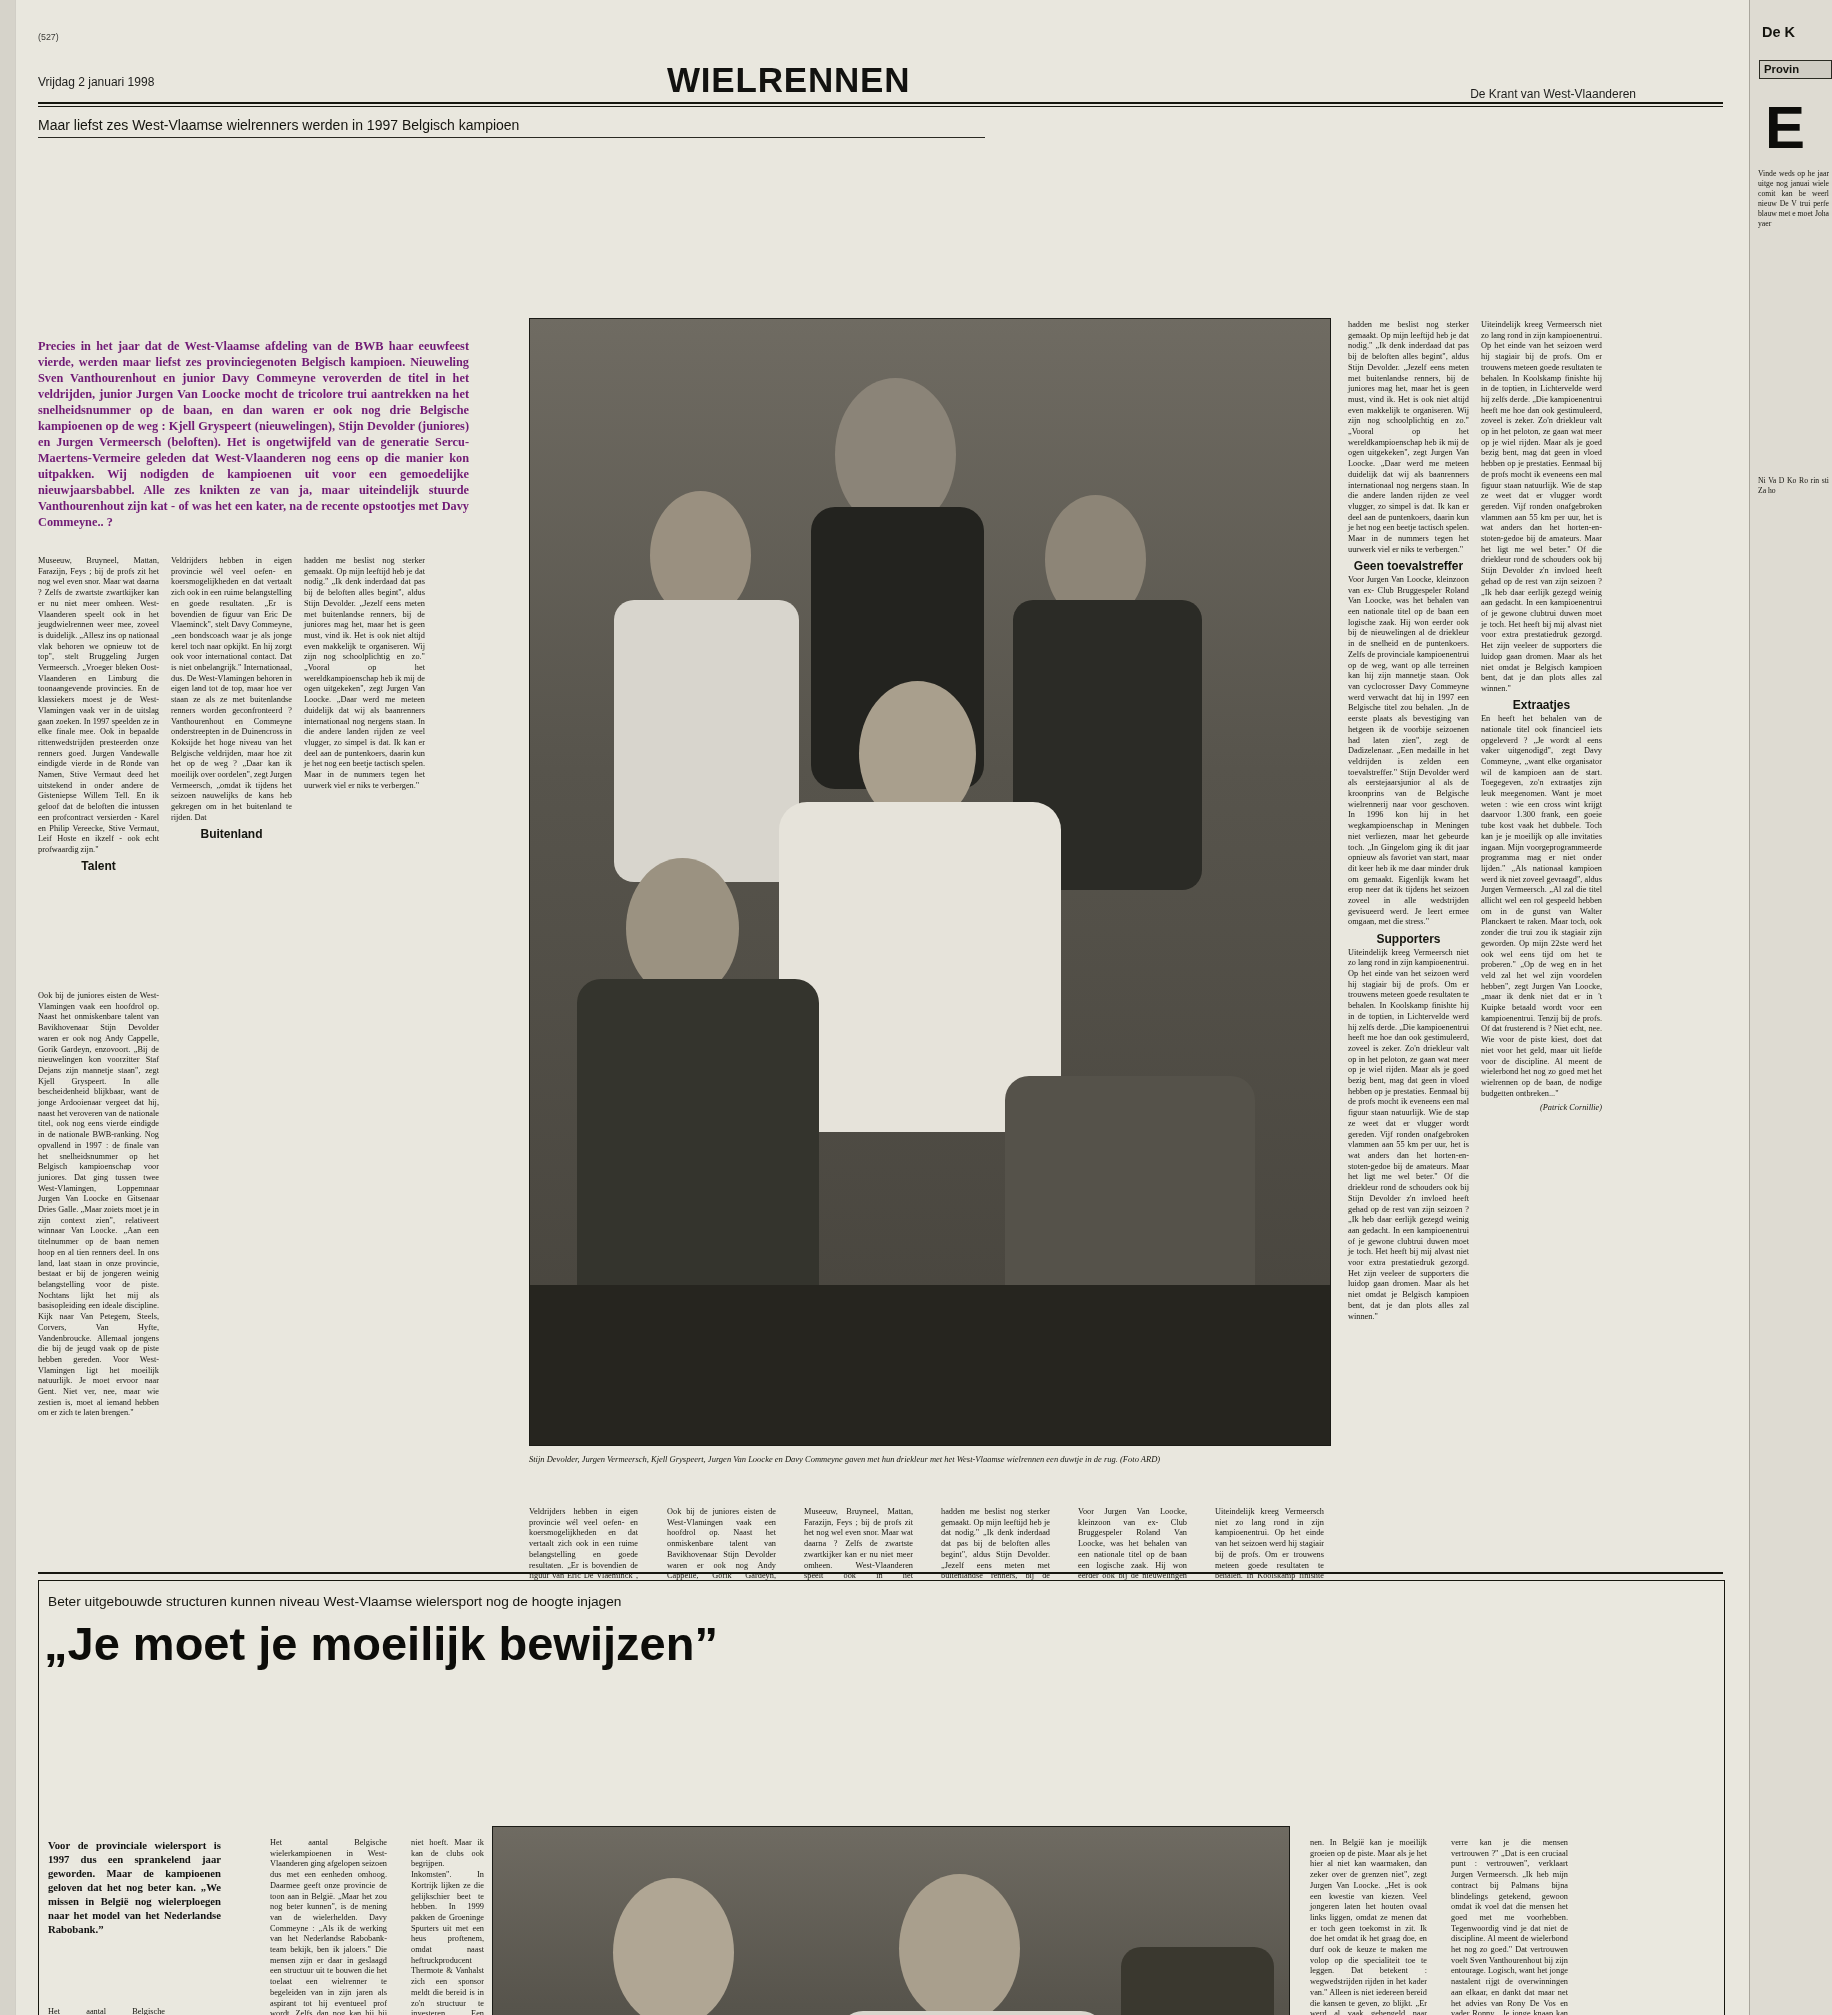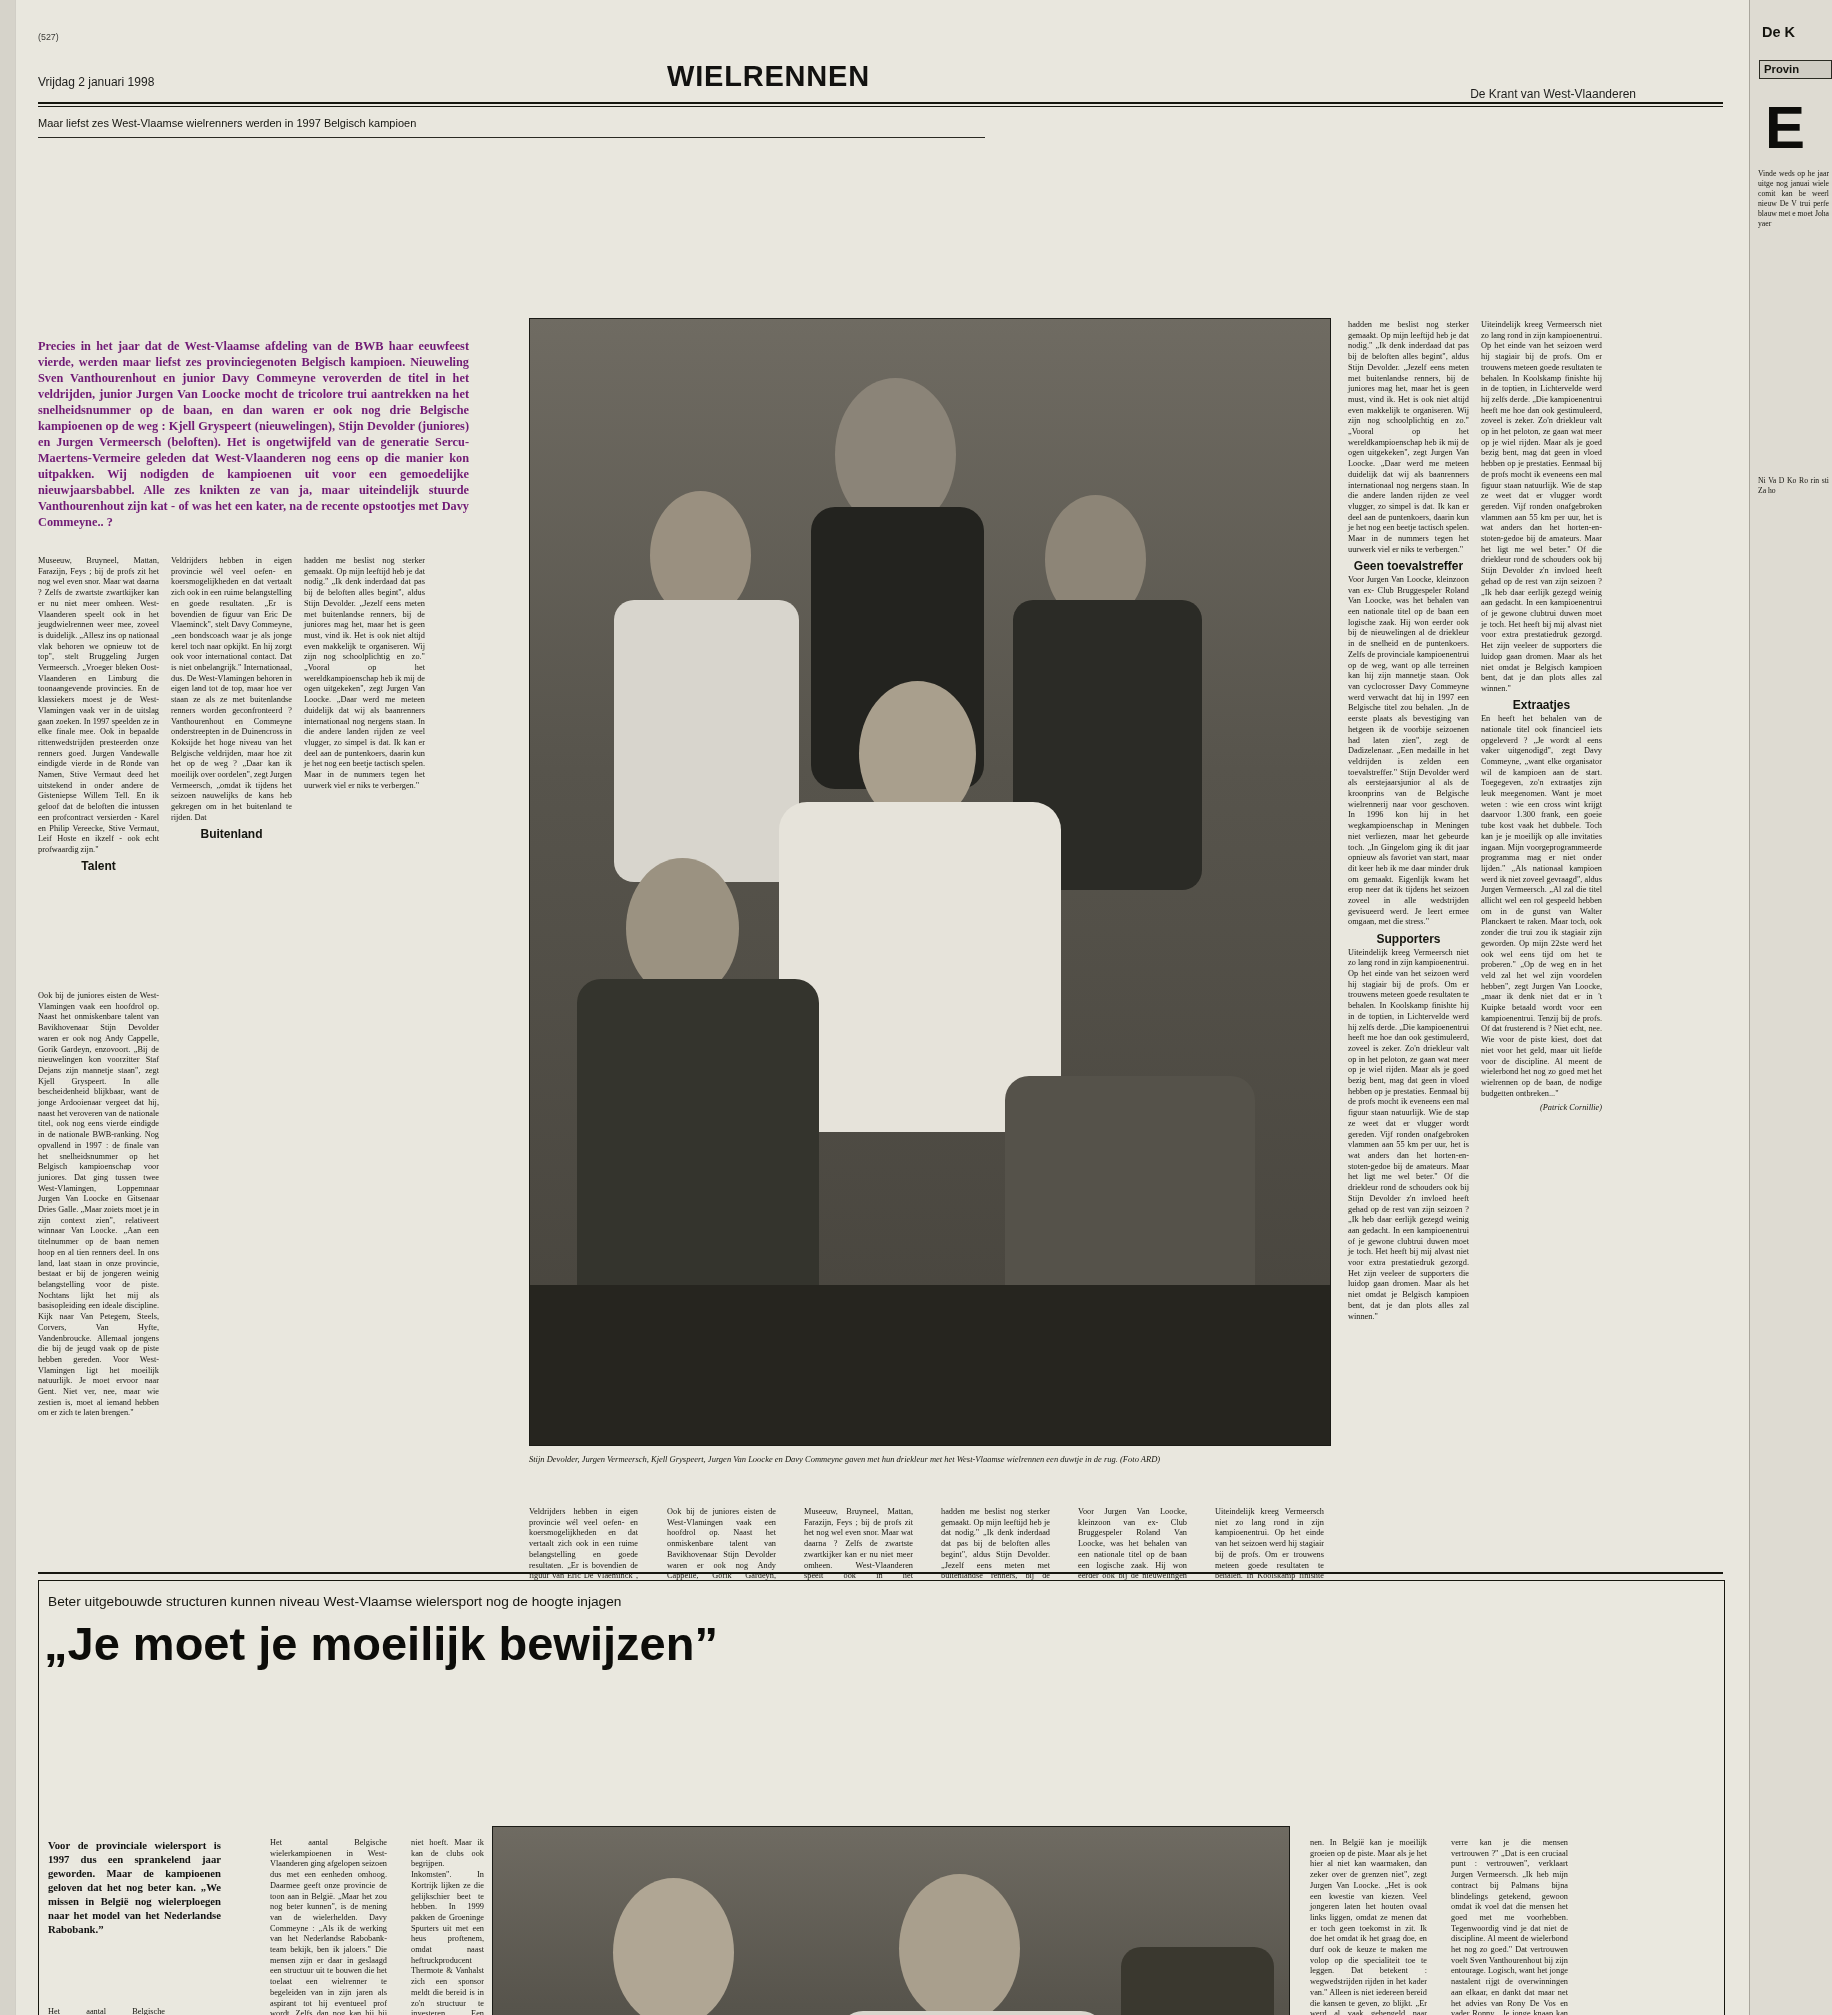--- a/index.html
+++ b/index.html
@@ -33,37 +33,37 @@
 
   
   .masthead {
     position:absolute; left:38px; top:56px; width:1685px; height:44px;
   }
   .masthead .date {
     position:absolute; left:0; top:18.5px; font-size:12px; color:#1e1e1c;
     font-family:"Liberation Sans", sans-serif;
   }
   .masthead .title {
-    position:absolute; left:629px; top:4px; font-size:29px; font-weight:bold;
+    position:absolute; left:629px; top:4px; font-size:35px; font-weight:bold;
     letter-spacing:0.8px; color:#121210; font-family:"Liberation Sans", sans-serif;
   }
   .masthead .source {
     position:absolute; right:87px; top:18.5px; font-size:12px; color:#1e1e1c;
     font-family:"Liberation Sans", sans-serif;
     margin-top:12px;
   }
   .rule-top {
     position:absolute; left:38px; top:102px; width:1685px; height:2px; background:#17170f;
   }
   .rule-thin {
     position:absolute; left:38px; top:106px; width:1685px; height:0.8px; background:#17170f;
   }
 
   .kicker {
-    position:absolute; left:38px; top:117px; font-size:11px; color:#15150f;
+    position:absolute; left:38px; top:117px; font-size:14px; color:#15150f;
     font-family:"Liberation Sans", sans-serif;
   }
   .kicker-underline {
     position:absolute; left:38px; top:137px; width:947px; height:1.2px; background:#2a2a22;
   }
 
   .headline {
     position:absolute; left:35px; top:149px; font-size:67px; font-weight:bold;
     color:#0d0d0a; font-family:"Liberation Sans", sans-serif; letter-spacing:-0.8px;
   }

